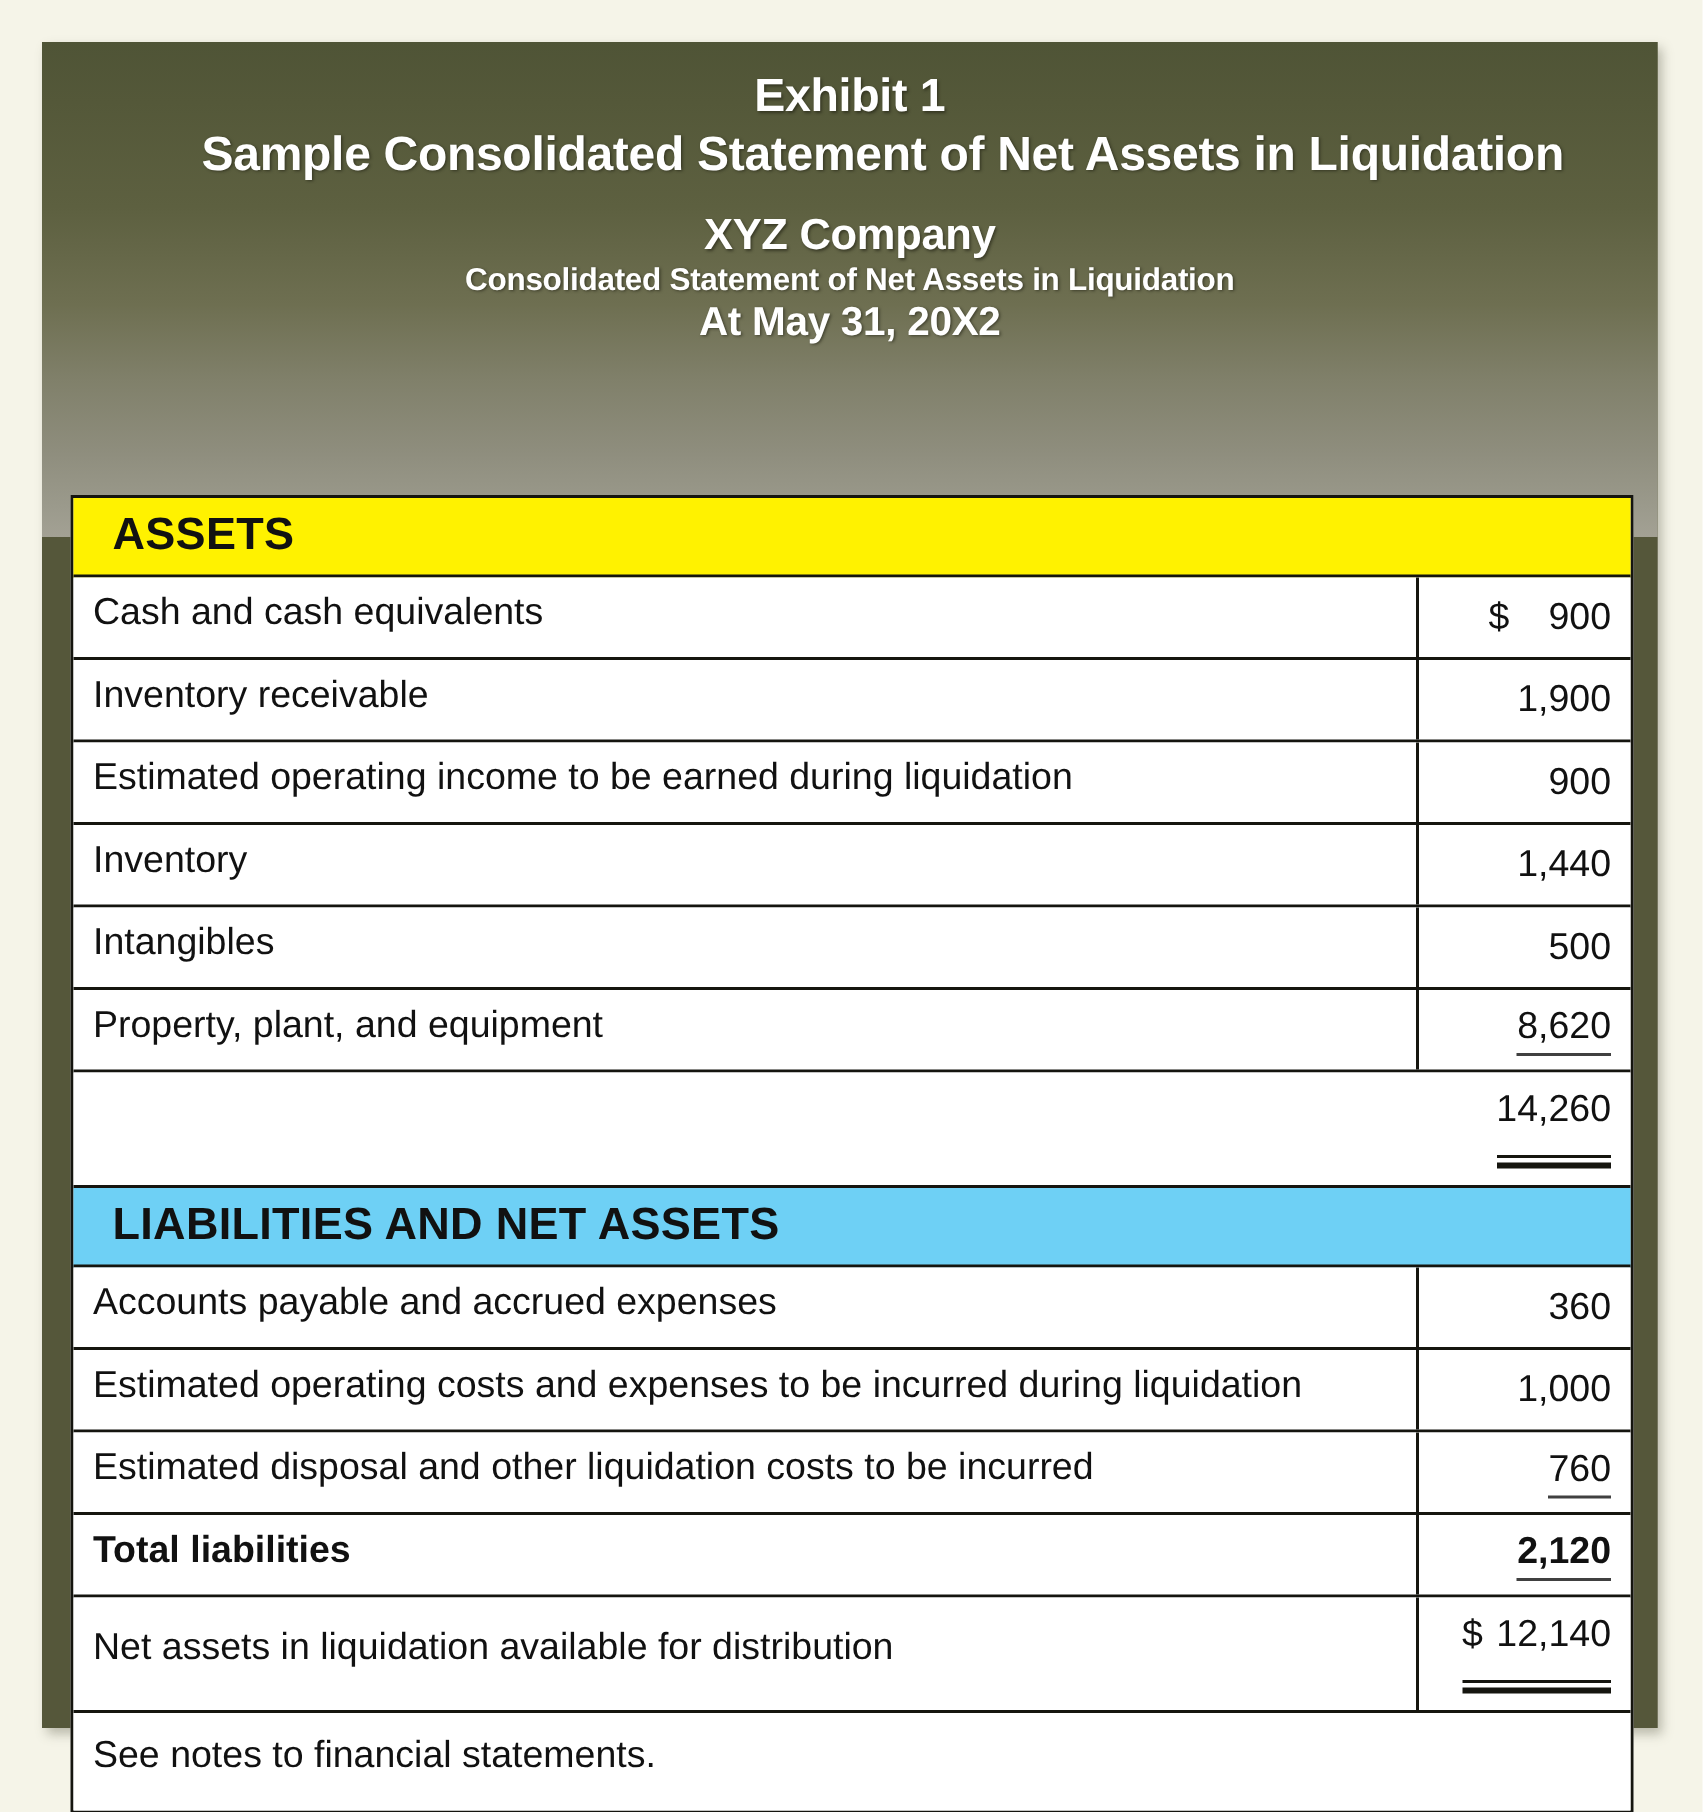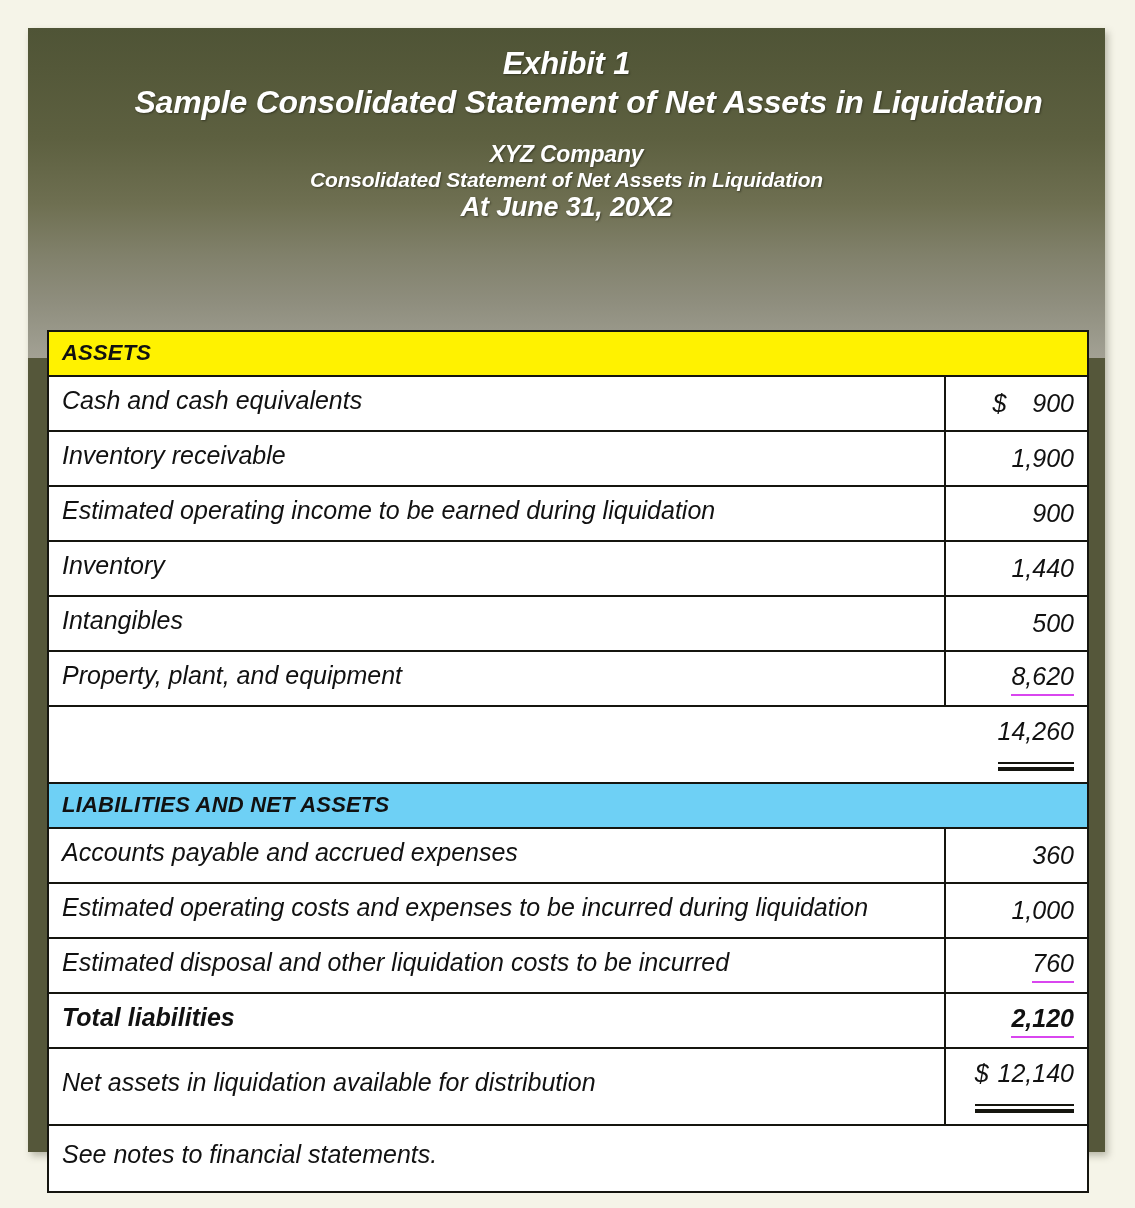--- a/index.html
+++ b/index.html
@@ -26,21 +26,20 @@
         #545839 40px,
         #5d6040 110px,
         #6e6f51 175px,
         #80806a 225px,
         #8f8e7e 275px,
         #9b9a8c 310px,
         #a3a194 330px);
     background-color: #55573a;
     box-sizing: border-box;
     box-shadow: 3px 4px 7px rgba(90,90,70,0.38);
-    font-style: italic;
   }
   
   #panel-frame-fill {
     position: absolute;
     left: 0;
     top: 330px;
     right: 0;
     bottom: 0;
     background: #55573a;
   }
@@ -55,21 +54,21 @@
   }
   .title-line {
     font-weight: bold;
     letter-spacing: -0.2px;
     text-shadow: 1px 1px 2px rgba(25,25,15,0.55);
     line-height: 1.16;
     white-space: nowrap;
   }
   #exhibit-label { font-size: 31px; margin-bottom: 2px; }
   #exhibit-title { font-size: 32px; margin-bottom: 20px; margin-left: 44px; }
-  #company-name  { font-size: 23px; }
+  #company-name  { font-size: 29px; }
   #statement-name{ font-size: 21px; }
   #statement-date{ font-size: 27px; }
   #units-note {
     font-size: 25px;
     font-weight: normal;
     line-height: 1.2;
     text-shadow: 1px 1px 2px rgba(25,25,15,0.5);
     white-space: nowrap;
   }
 
@@ -120,34 +119,34 @@
     justify-content: flex-end;
     border-left: 2px solid #15150f;
     box-sizing: border-box;
     white-space: nowrap;
   }
   .value-cell.no-divider { border-left: none; }
 
   
   .section-header {
     border-bottom: 2px solid #15150f;
-    padding: 8px 0 9px 13px;
-    font-size: 22px;
+    padding: 8px 0 9px 26px;
+    font-size: 30px;
     font-weight: bold;
     color: #111111;
     letter-spacing: 0.2px;
     box-sizing: border-box;
   }
   #assets-header { background: #fff200; }
   #liabilities-header { background: #6ed0f5; }
 
   
   .num { display: inline-block; position: relative; }
   .num.bold { font-weight: bold; }
-  .num.rule-single { border-bottom: 2px solid #d946ef; padding-bottom: 3px; }
+  .num.rule-single { border-bottom: 2px solid #404040; padding-bottom: 3px; }
   .num.rule-double {
     border-bottom: 2px solid #15150f;
     padding-bottom: 16px;
   }
   .num.rule-double::after {
     content: "";
     position: absolute;
     left: 0;
     right: 0;
     bottom: -9px;
@@ -168,21 +167,21 @@
 <body>
 
 <div id="exhibit-panel">
   <div id="panel-frame-fill"></div>
 
   <div id="title-block">
     <div class="title-line" id="exhibit-label">Exhibit 1</div>
     <div class="title-line" id="exhibit-title">Sample Consolidated Statement of Net Assets in Liquidation</div>
     <div class="title-line" id="company-name">XYZ Company</div>
     <div class="title-line" id="statement-name">Consolidated Statement of Net Assets in Liquidation</div>
-    <div class="title-line" id="statement-date">At June 31, 20X2</div>
+    <div class="title-line" id="statement-date">At May 31, 20X2</div>
   </div>
 
   <div id="statement-table">
 
     <div class="section-header" id="assets-header">ASSETS</div>
 
     <div class="srow">
       <div class="label-cell">Cash and cash equivalents</div>
       <div class="value-cell">
         <span class="dollar-sign">$</span>

